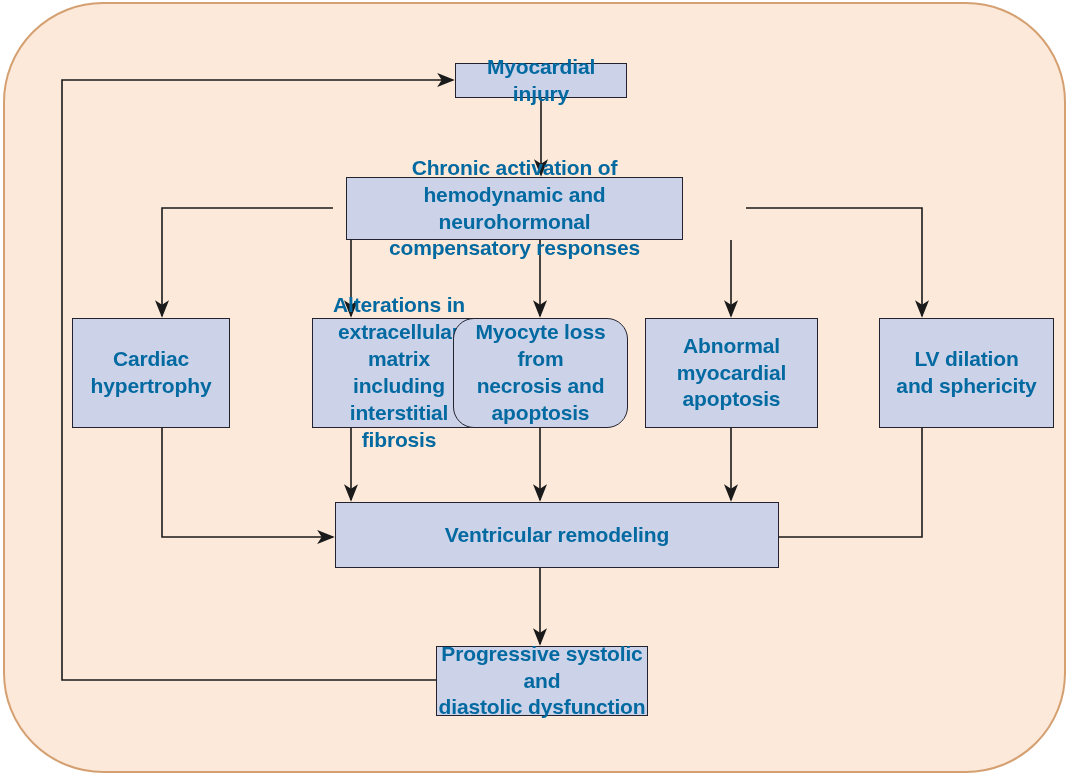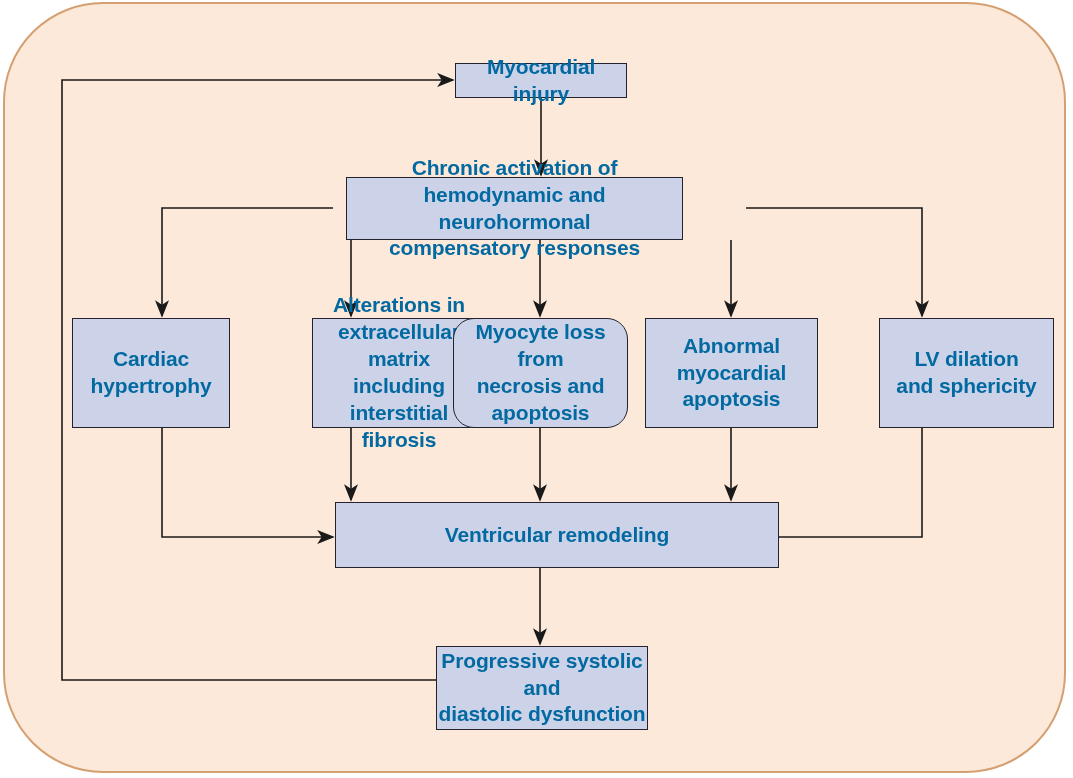--- a/index.html
+++ b/index.html
@@ -52,21 +52,21 @@
   }
   
   #n-myocardial      { left: 455px; top: 63px;  width: 172px; height: 35px; }
   #n-chronic         { left: 346px; top: 177px; width: 337px; height: 63px; }
   #n-hypertrophy     { left: 72px;  top: 318px; width: 158px; height: 110px; }
   #n-ecm             { left: 264px; top: 318px; width: 174px; height: 110px; margin-left: 48px; }
   #n-myocyte         { left: 453px; top: 318px; width: 175px; height: 110px; border-radius: 21px; }
   #n-energetics      { left: 645px; top: 318px; width: 173px; height: 110px; }
   #n-lvdilation      { left: 835px; top: 318px; width: 175px; height: 110px; margin-left: 44px; }
   #n-remodeling      { left: 335px; top: 502px; width: 444px; height: 66px; }
-  #n-progressive     { left: 436px; top: 646px; width: 212px; height: 84px; text-align: center; }
+  #n-progressive     { left: 436px; top: 646px; width: 212px; height: 70px; text-align: center; }
 </style>
 </head>
 <body>
 
 <div class="stage">
 
   <div class="canvas"></div>
 
   <svg class="arrow-layer" viewBox="0 0 1073 778" xmlns="http://www.w3.org/2000/svg">
     <defs>

